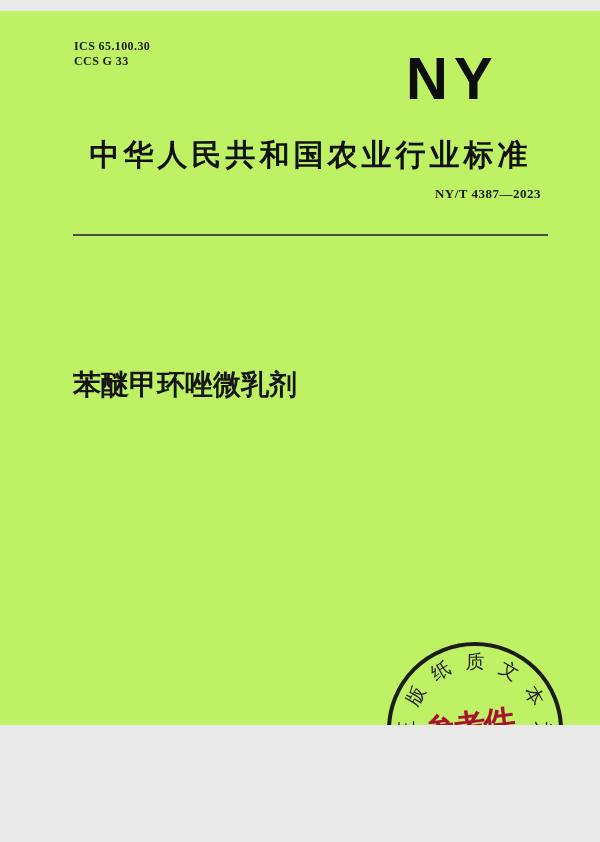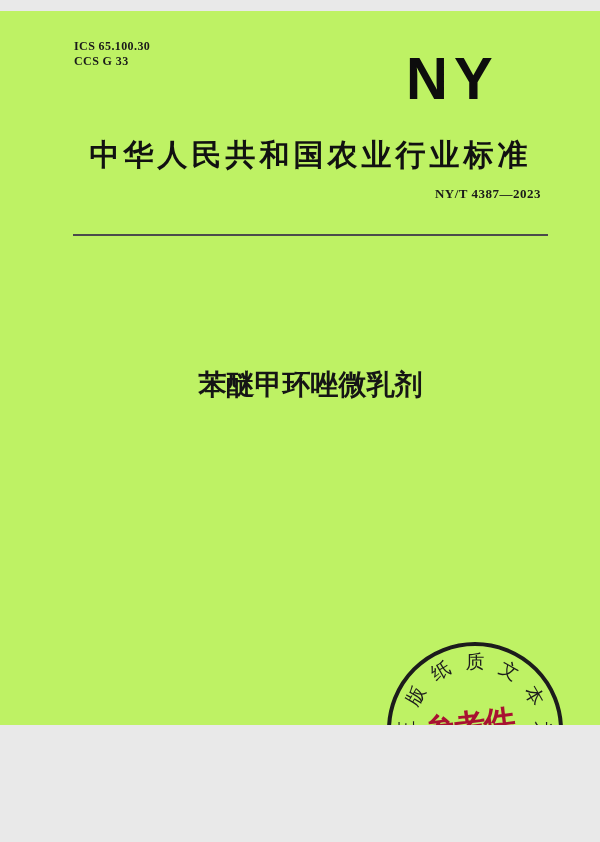--- a/index.html
+++ b/index.html
@@ -28,21 +28,21 @@
   .std-number {
     position:absolute; left:73px; top:175px; width:468px;
     text-align:right; font-family:"Liberation Serif", serif;
     font-weight:bold; font-size:13px; letter-spacing:0.5px;
   }
   .rule { position:absolute; left:73px; width:475px; height:2px; background:#4b4b4b; }
   .rule-top { top:223px; }
   .rule-bottom { top:727px; }
   .doc-title-cn {
     position:absolute; left:73px; top:355px; width:475px;
-    text-align:center; font-family:"Liberation Serif", serif;
+    text-align:left; font-family:"Liberation Serif", serif;
     font-weight:bold; font-size:28px; letter-spacing:0px; color:#151515;
   }
   .doc-title-en {
     position:absolute; left:73px; top:412px; width:475px;
     text-align:center; font-family:"Liberation Serif", serif;
     font-weight:bold; font-size:16px; letter-spacing:0.3px; color:#1c1c1c;
   }
   .date-row {
     position:absolute; left:73px; top:705px; width:475px;
     display:flex; justify-content:space-between;

